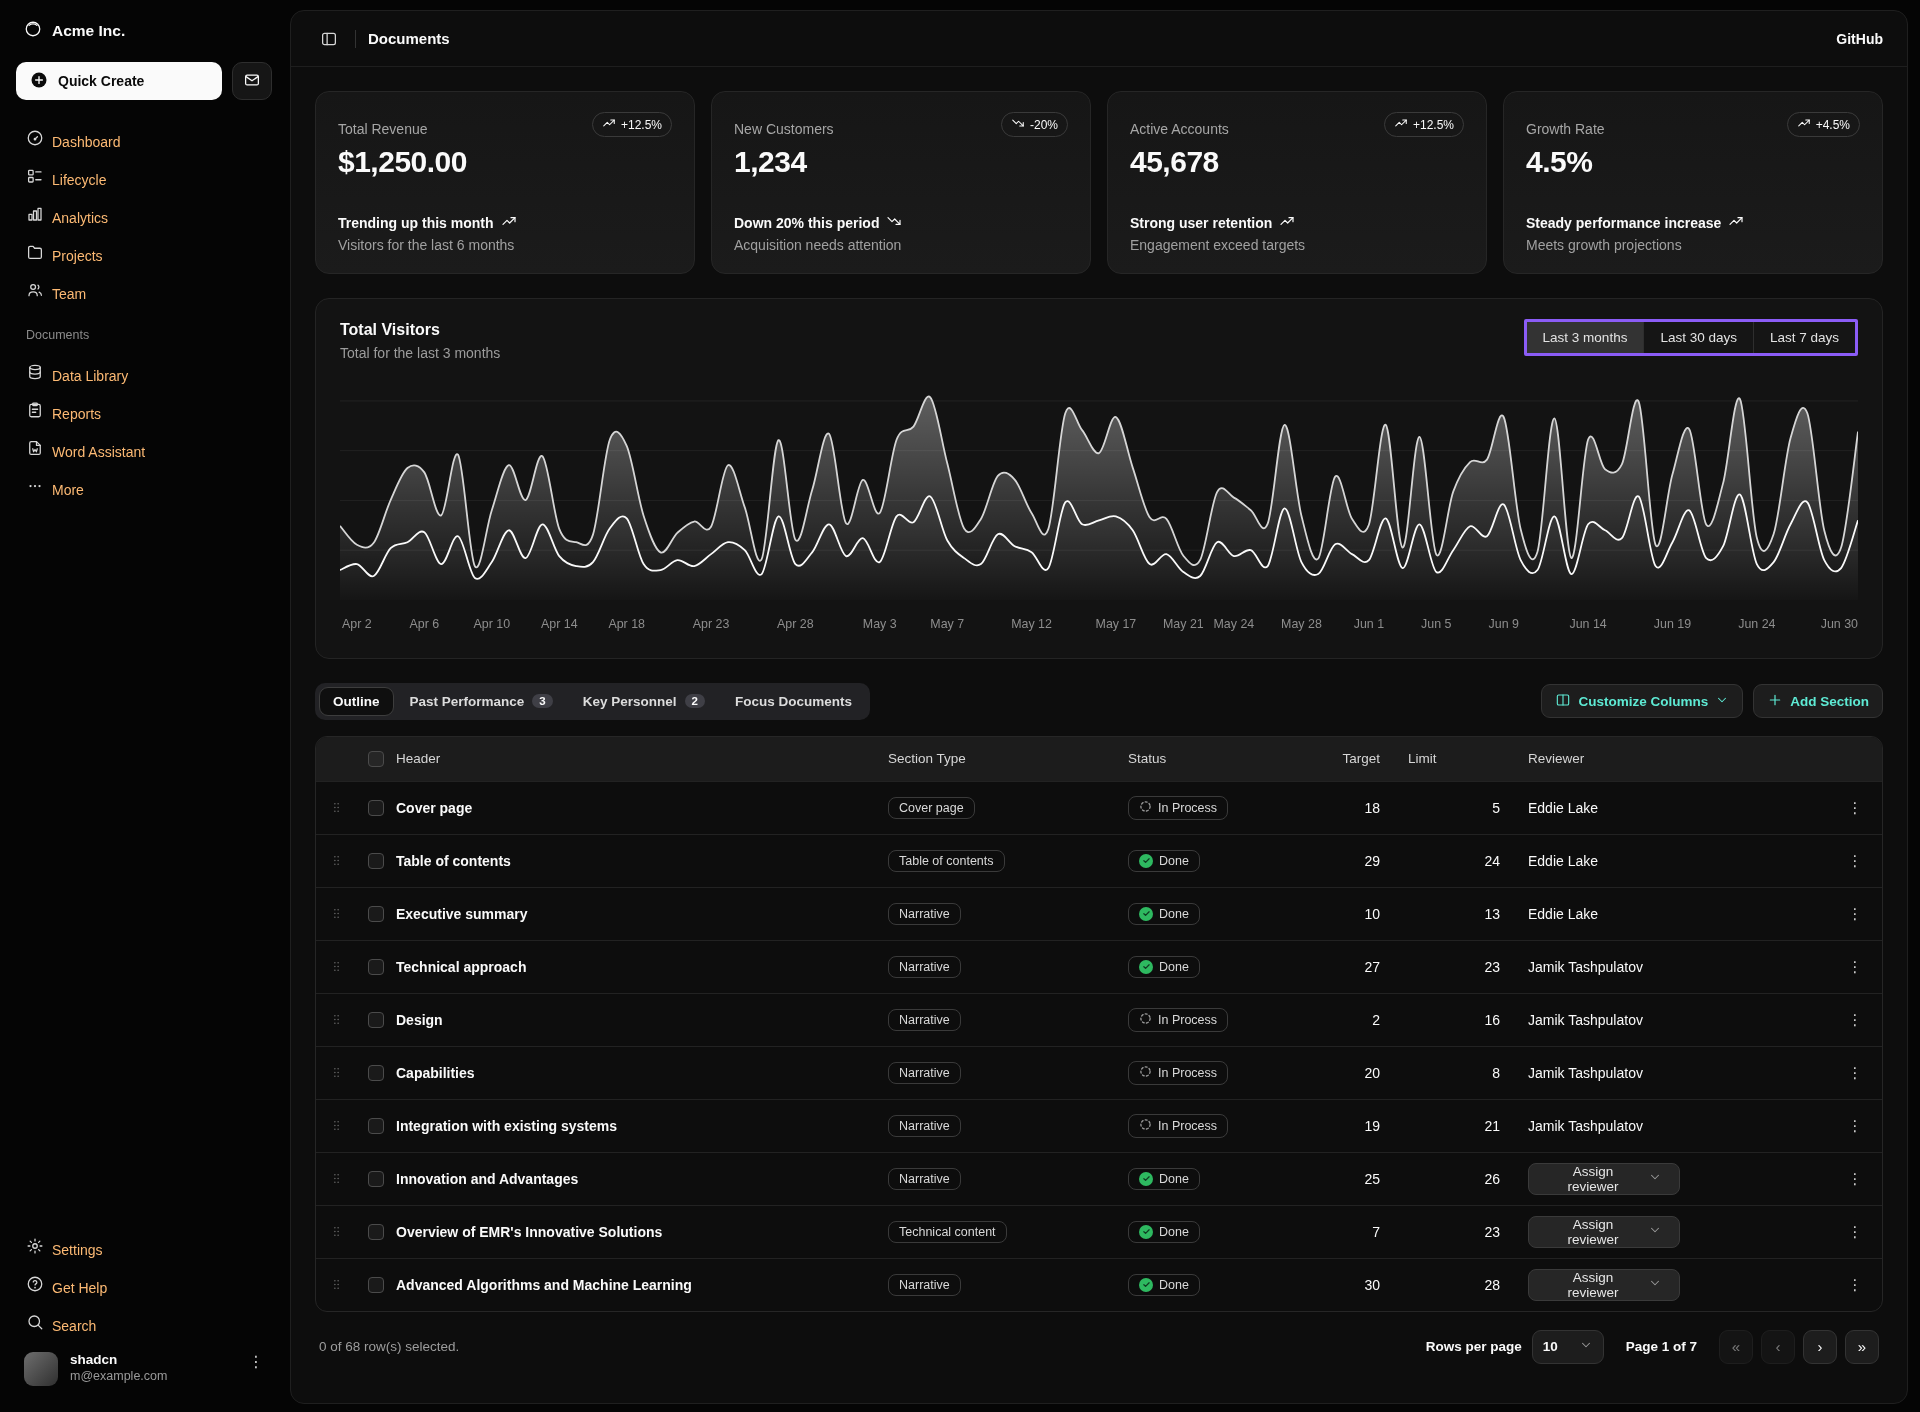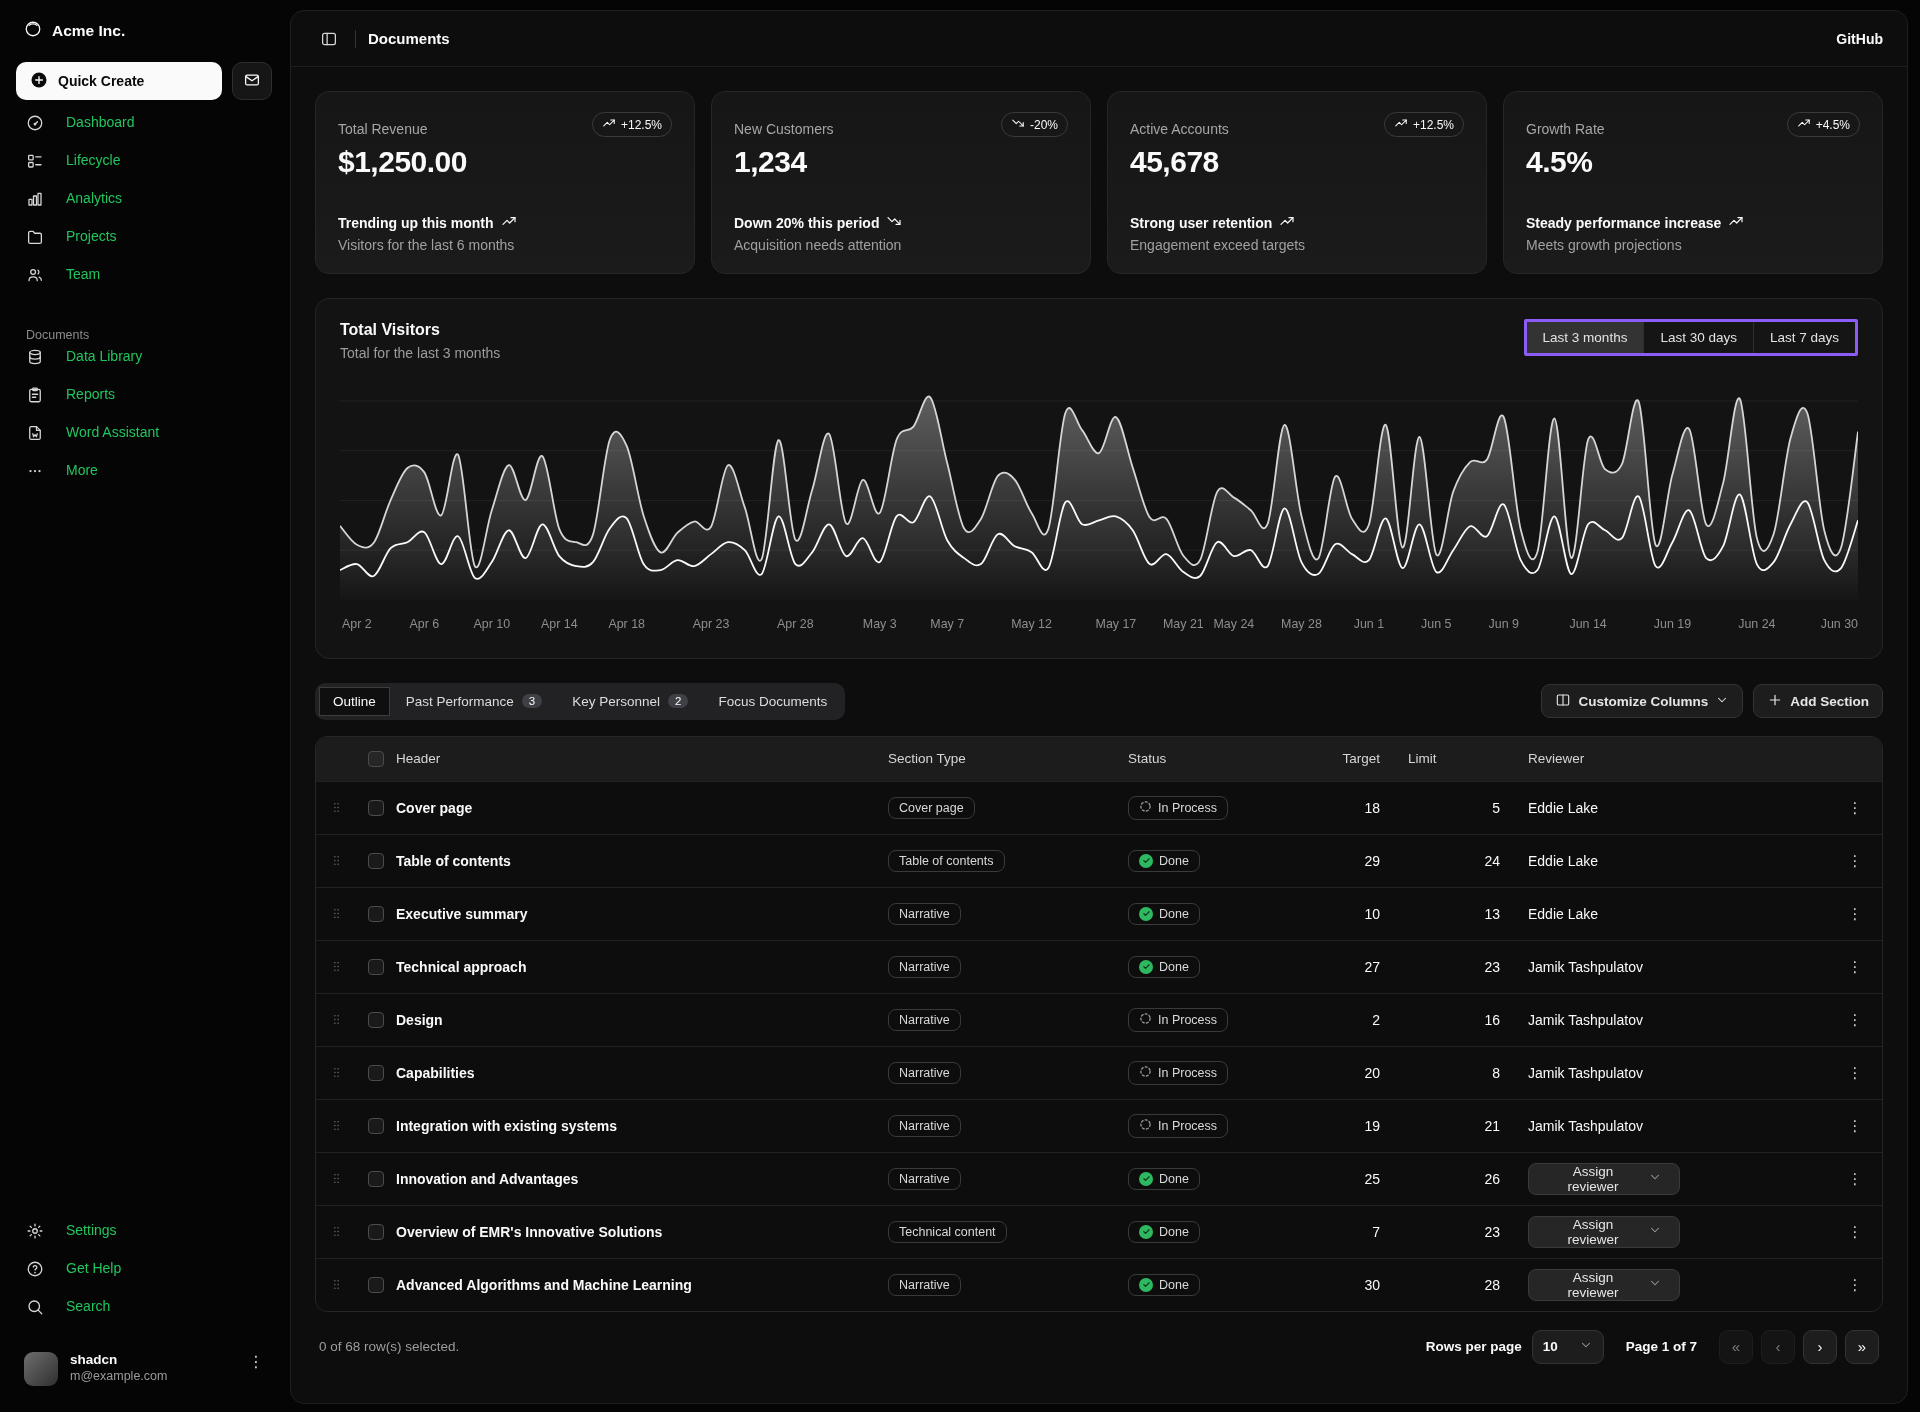--- a/index.html
+++ b/index.html
@@ -9,21 +9,21 @@
   svg.ic-sm{width:14px;height:14px;flex:none;stroke:currentColor;fill:none;stroke-width:2;stroke-linecap:round;stroke-linejoin:round}
   svg.ic-md{width:16px;height:16px;flex:none;stroke:currentColor;fill:none;stroke-width:2;stroke-linecap:round;stroke-linejoin:round}
 
   
   .sidebar{width:288px;flex:none;display:flex;flex-direction:column;padding:14px 16px 18px;background:#050505}
   .brand{display:flex;align-items:center;gap:10px;padding:6px 8px;font-weight:700;font-size:15.5px}
   .quick-row{display:flex;gap:10px;margin:14px 0 6px}
   .btn-quick{flex:1;display:flex;align-items:center;gap:10px;height:38px;padding:0 14px;background:#fafafa;color:#0a0a0a;border:none;border-radius:10px;font-size:14px;font-weight:600;font-family:inherit;cursor:pointer}
   .btn-mail{width:40px;height:38px;display:flex;align-items:center;justify-content:center;background:#161616;border:1px solid #2e2e2e;border-radius:10px;color:#fafafa;cursor:pointer}
   .nav{display:flex;flex-direction:column;gap:2px;margin-top:8px}
-  .nav-item{display:flex;align-items:flex-start;gap:22px;height:36px;padding:0 10px;border-radius:8px;color:#22c55e;cursor:pointer;text-decoration:none}
+  .nav-item{display:flex;align-items:flex-end;gap:8px;height:36px;padding:0 10px;border-radius:8px;color:#fdba74;cursor:pointer;text-decoration:none}
   .nav-item .lbl{font-size:14px;font-weight:500}
   .nav-item svg{color:#d8d8d8}
   .section-label{margin:26px 0 6px;padding:0 10px;font-size:12.5px;color:#8b8b8b}
   .spacer{flex:1}
   .user-row{display:flex;align-items:flex-start;gap:12px;padding:8px;border-radius:10px;margin-top:10px;cursor:pointer}
   .avatar{width:34px;height:34px;border-radius:9px;background:linear-gradient(135deg,#6e6e6e,#2f2f2f);flex:none}
   .user-meta{flex:1;line-height:1.25}
   .user-name{font-size:13.5px;font-weight:700}
   .user-email{font-size:12.5px;color:#9a9a9a}
   .dots-v{color:#cfcfcf;font-size:16px;letter-spacing:0;cursor:pointer}
@@ -55,25 +55,25 @@
   .toggle-group{position:absolute;top:20px;right:24px;display:flex;border:3px solid #8b5cf6;border-radius:2px;overflow:hidden;background:#151515}
   .toggle{padding:8px 16px;font-size:13.5px;font-weight:500;color:#e3e3e3;border-right:1px solid #2e2e2e;cursor:pointer;background:transparent}
   .toggle:last-child{border-right:none}
   .toggle.active{background:#333}
   .chart-wrap{margin-top:30px}
   .chart-wrap svg{display:block;width:100%;height:auto}
 
   
   .toolbar{display:flex;align-items:center;margin-top:24px}
   .tabs{display:flex;align-items:center;gap:2px;background:#222225;border-radius:10px;padding:4px}
-  .tab{display:flex;align-items:center;gap:8px;padding:6px 13px;border-radius:0;font-size:13.5px;font-weight:400;color:#dcdcdc;cursor:pointer;border:1px solid transparent}
+  .tab{display:flex;align-items:center;gap:8px;padding:6px 13px;border-radius:9px;font-size:13.5px;font-weight:700;color:#dcdcdc;cursor:pointer;border:1px solid transparent}
   .tab.active{background:#0f0f0f;border-color:#3d3d3d;color:#fafafa}
   .tab-badge{background:#3f3f46;color:#fafafa;border-radius:999px;font-size:11.5px;padding:1px 7px}
   .toolbar-actions{margin-left:auto;display:flex;gap:10px}
-  .btn{display:flex;align-items:center;gap:7px;height:34px;padding:0 13px;background:#1d1d1d;border:1px solid #333;border-radius:9px;color:#e5e5e5;font-size:13.5px;font-weight:600;font-family:inherit;cursor:pointer}
+  .btn{display:flex;align-items:center;gap:7px;height:34px;padding:0 13px;background:#1d1d1d;border:1px solid #333;border-radius:9px;color:#5eead4;font-size:13.5px;font-weight:600;font-family:inherit;cursor:pointer}
 
   
   .table{margin-top:16px;border:1px solid #262626;border-radius:12px;overflow:hidden}
   .trow{display:grid;grid-template-columns:40px 40px 1fr 240px 170px 110px 120px 300px 54px;align-items:center;min-height:53px}
   .thead{background:#1c1c1c;min-height:44px;font-size:13.5px;color:#d6d6d6;font-weight:500}
   .tbody .trow{border-top:1px solid #222}
   .cell-r{text-align:right;padding-right:28px}
   .c-header{font-size:14px;font-weight:600}
   .grip{color:#6b6b6b;display:flex;justify-content:center;cursor:grab}
   .cb{width:16px;height:16px;border:1px solid #4b4b4b;border-radius:4px;background:#1a1a1a;display:block;margin:0 auto;cursor:pointer}

